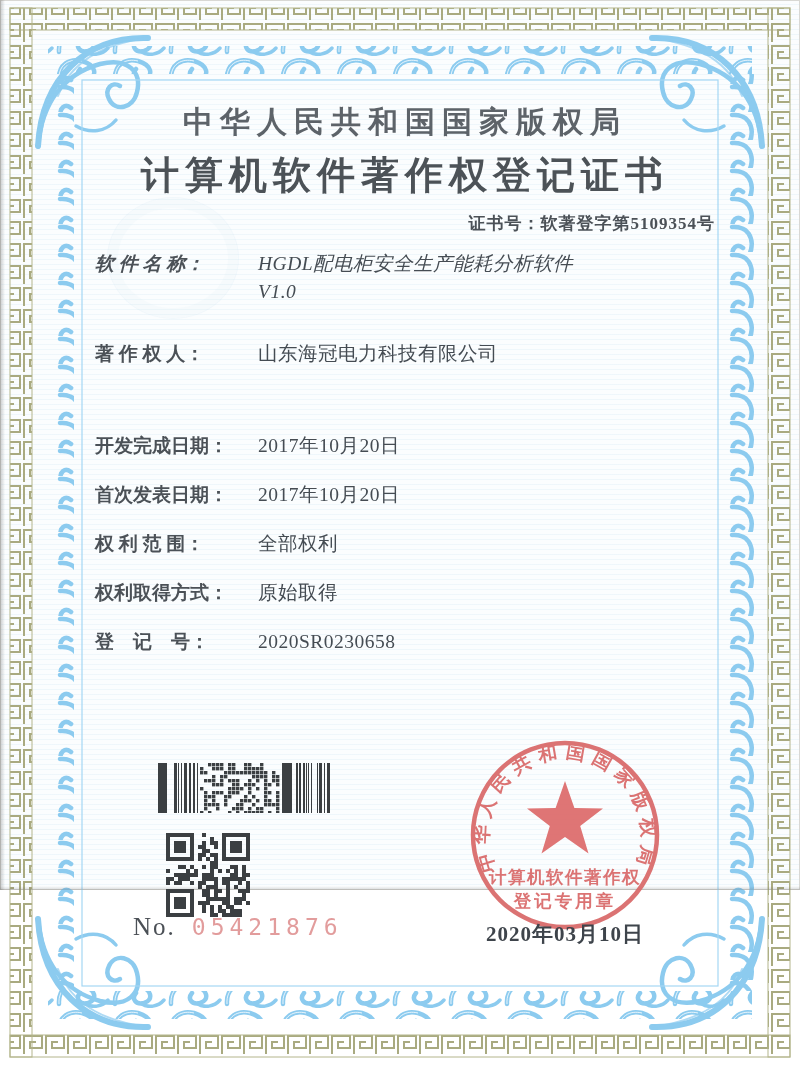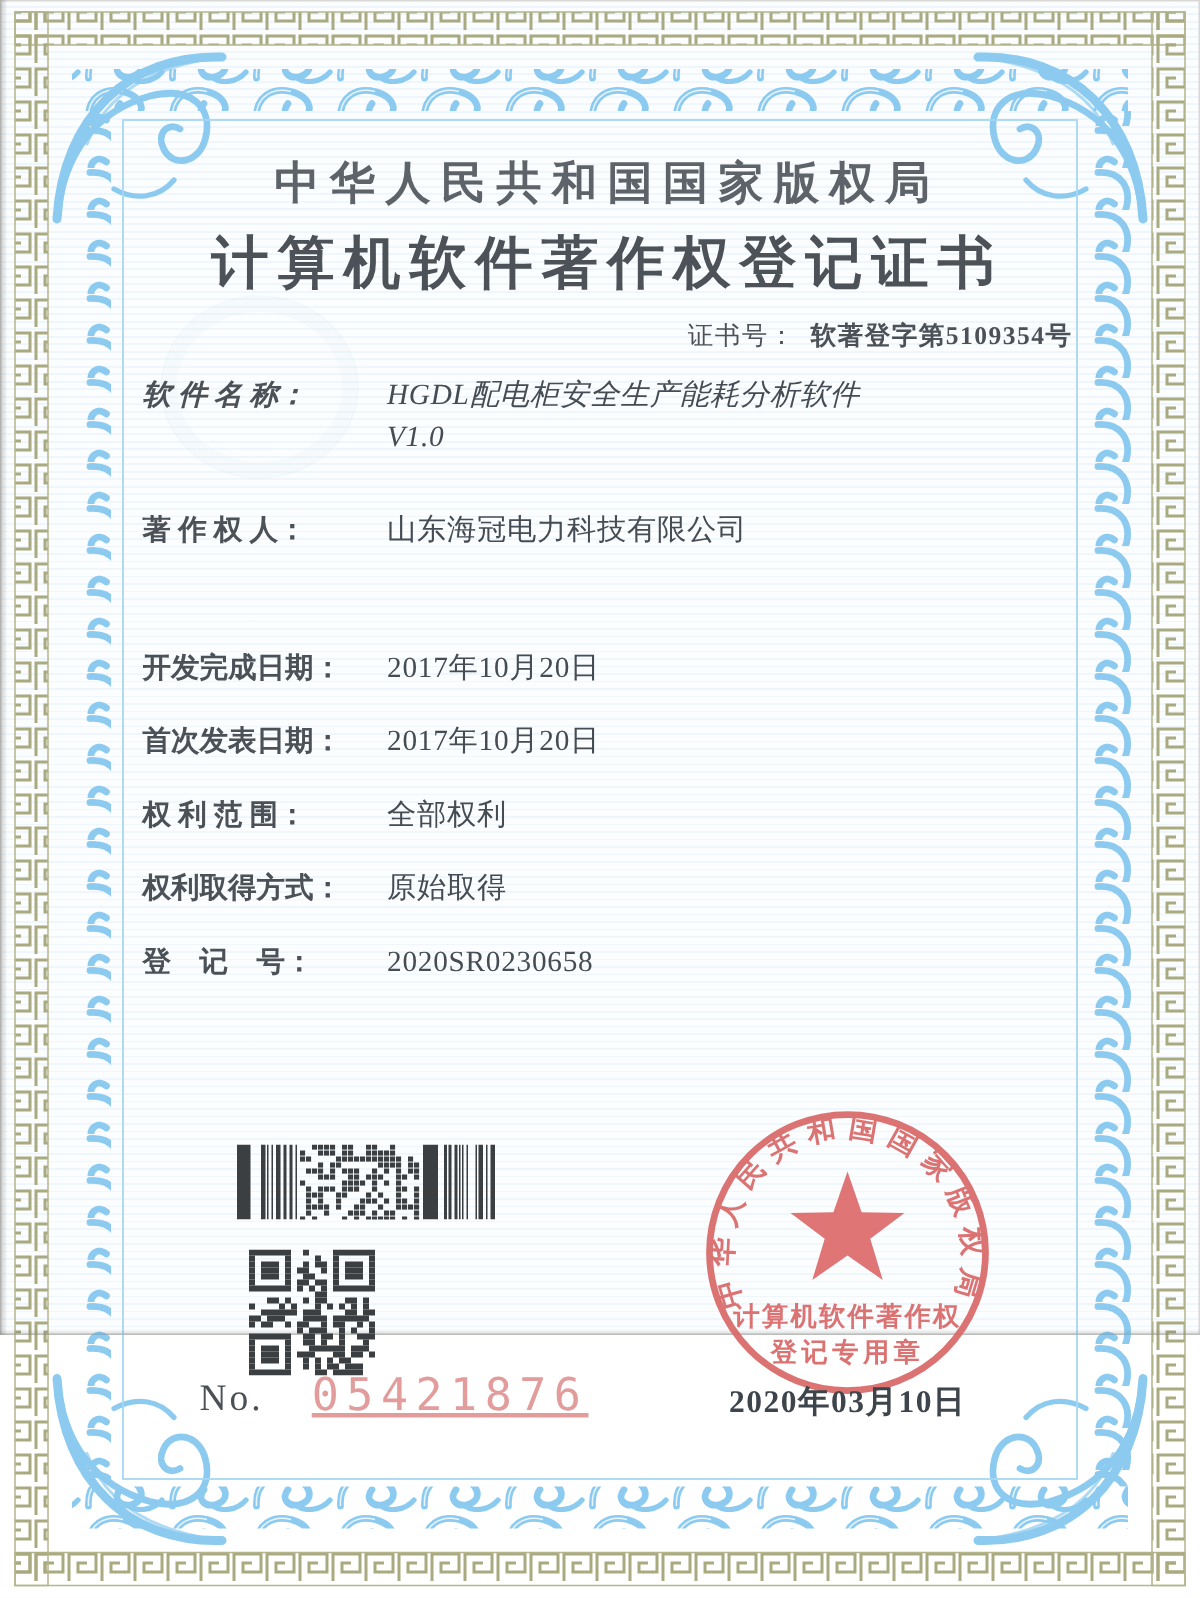--- a/index.html
+++ b/index.html
@@ -32,21 +32,21 @@
   }
   .cert-title{
     position:absolute;top:150px;left:0;width:100%;
     text-align:center;font-size:38px;font-weight:700;color:#4c5257;
     letter-spacing:6px;white-space:nowrap;
   }
   .cert-no{
     position:absolute;top:212px;right:0;
     font-size:17px;color:#4b5157;letter-spacing:1px;
   }
-  .cert-no .lbl{font-weight:400;margin-right:10px;}
+  .cert-no .lbl{font-weight:700;}
   .cert-no .val{font-weight:600;}
 
   .fields{position:absolute;top:250px;left:0;width:100%;}
   .field{display:flex;align-items:flex-start;}
   .field-label{
     flex:0 0 163px;font-size:19px;font-weight:700;color:#4b5157;
     line-height:28px;white-space:nowrap;
   }
   .field-value{
     font-size:19.5px;font-weight:500;color:#454c53;line-height:28px;
@@ -59,26 +59,26 @@
   .statement{
     margin-top:6px;
     font-size:19px;color:#454c53;line-height:52px;
     text-align:justify;text-indent:2em;letter-spacing:0.5px;
   }
 
   .barcode{position:absolute;left:158px;top:763px;}
   .qr{position:absolute;left:166px;top:833px;}
   .serial{
     position:absolute;left:133px;top:913px;
-    display:flex;align-items:baseline;gap:32px;
+    display:flex;align-items:baseline;gap:16px;
   }
   .serial .prefix{font-size:25px;color:#4b5056;letter-spacing:2px;}
   .serial .number{
     font-family:"DejaVu Sans Mono","Liberation Mono",monospace;
-    font-size:30px;color:#e29c9c;letter-spacing:5px;font-weight:500;text-decoration:underline;
+    font-size:23px;color:#e29c9c;letter-spacing:5px;font-weight:500;
   }
   .seal{position:absolute;left:463px;top:733px;width:204px;height:204px;opacity:.92;}
   .issue-date{
     position:absolute;left:486px;top:920px;
     font-size:21px;font-weight:600;color:#3e444b;letter-spacing:1px;
   }
   .watermark{
     position:absolute;left:108px;top:198px;width:130px;height:120px;
     border-radius:50%;
     box-shadow:0 0 0 1px rgba(170,205,228,.22), inset 0 0 0 10px rgba(170,205,228,.10);

